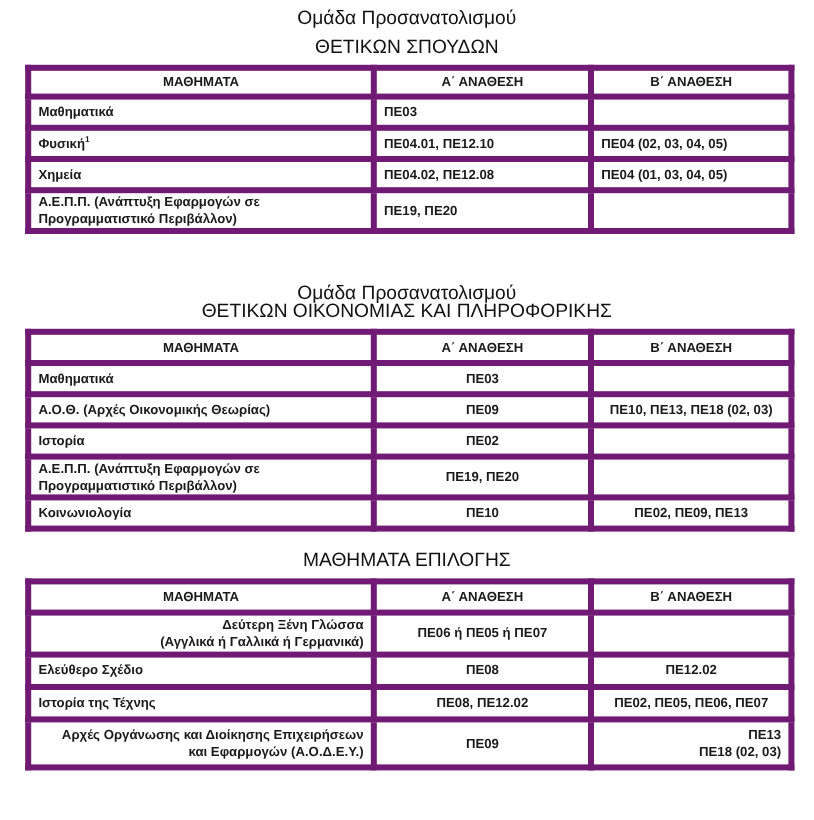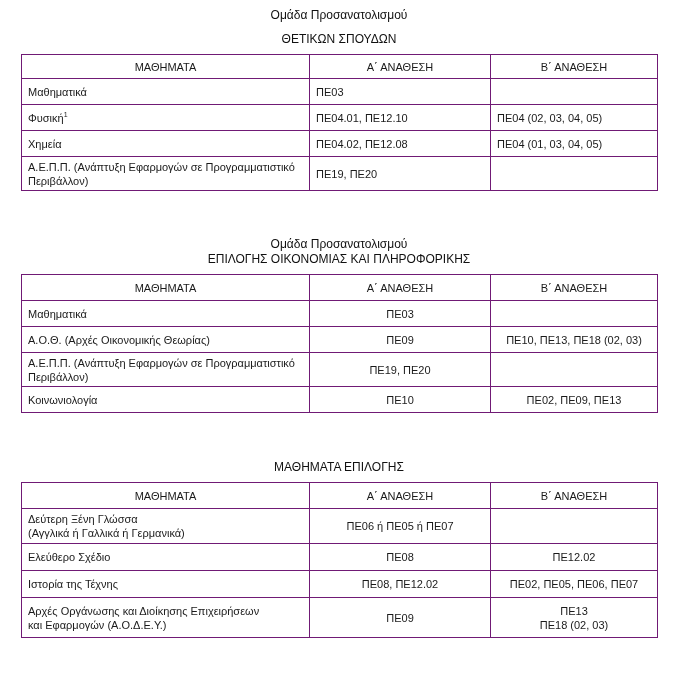--- a/index.html
+++ b/index.html
@@ -3,38 +3,38 @@
 <meta charset="utf-8">
 <style>
   html, body { margin: 0; padding: 0; background: #ffffff; }
   body {
     width: 678px; height: 683px; position: relative; overflow: hidden;
     font-family: "Liberation Sans", "DejaVu Sans", sans-serif;
     color: #1a1a1a; font-size: 11px;
   }
   .title {
     position: absolute; left: 0; width: 678px; text-align: center;
-    font-size: 12px; line-height: 15px; color: #111;
+    font-size: 16px; line-height: 15px; color: #111;
   }
   table.grid {
     position: absolute; left: 21px; width: 636px;
     border-collapse: collapse; table-layout: fixed;
   }
   table.grid td, table.grid th {
-    border: 1px solid #701a75; padding: 0 6px; font-weight: normal;
+    border: 5px solid #701a75; padding: 0 6px; font-weight: bold;
     font-size: 11px; line-height: 14px; vertical-align: middle; color: #1a1a1a;
   }
   table.grid th { text-align: center; }
   col.c1 { width: 288px; }
   col.c2 { width: 181px; }
   col.c3 { width: 167px; }
   .left td.a, .left td.b { text-align: left; }
   .center td.a, .center td.b { text-align: center; }
   sup { font-size: 7px; line-height: 0; }
-  .cellline { display: block; }
+  .cellline { display: block; text-align: right; }
 </style>
 </head>
 <body>
 
 <div class="title" style="top:8px;">Ομάδα Προσανατολισμού</div>
 <div class="title" style="top:32px;">ΘΕΤΙΚΩΝ ΣΠΟΥΔΩΝ</div>
 
 <table class="grid left" style="top:54px;">
   <colgroup>
       <col class="c1">
@@ -64,21 +64,21 @@
   </tr>
   <tr style="height:34px;">
     <td>Α.Ε.Π.Π. (Ανάπτυξη Εφαρμογών σε Προγραμματιστικό Περιβάλλον)</td>
     <td class="a">ΠΕ19, ΠΕ20</td>
     <td class="b"></td>
   </tr>
 </tbody>
   </table>
 
 <div class="title" style="top:237px;">Ομάδα Προσανατολισμού</div>
-<div class="title" style="top:252px;">ΕΠΙΛΟΓΗΣ ΟΙΚΟΝΟΜΙΑΣ ΚΑΙ ΠΛΗΡΟΦΟΡΙΚΗΣ</div>
+<div class="title" style="top:252px;">ΘΕΤΙΚΩΝ ΟΙΚΟΝΟΜΙΑΣ ΚΑΙ ΠΛΗΡΟΦΟΡΙΚΗΣ</div>
 
 <table class="grid center" style="top:274px;">
   <colgroup>
       <col class="c1">
       <col class="c2">
       <col class="c3">
     </colgroup>
   <tbody>
       <tr style="height:26px;">
     <th>ΜΑΘΗΜΑΤΑ</th>
@@ -87,20 +87,25 @@
   </tr>
   <tr style="height:26px;">
     <td>Μαθηματικά</td>
     <td class="a">ΠΕ03</td>
     <td class="b"></td>
   </tr>
   <tr style="height:26px;">
     <td>Α.Ο.Θ. (Αρχές Οικονομικής Θεωρίας)</td>
     <td class="a">ΠΕ09</td>
     <td class="b">ΠΕ10, ΠΕ13, ΠΕ18 (02, 03)</td>
+  </tr>
+  <tr style="height:26px;">
+    <td>Ιστορία</td>
+    <td class="a">ΠΕ02</td>
+    <td class="b"></td>
   </tr>
   <tr style="height:34px;">
     <td>Α.Ε.Π.Π. (Ανάπτυξη Εφαρμογών σε Προγραμματιστικό Περιβάλλον)</td>
     <td class="a">ΠΕ19, ΠΕ20</td>
     <td class="b"></td>
   </tr>
   <tr style="height:26px;">
     <td>Κοινωνιολογία</td>
     <td class="a">ΠΕ10</td>
     <td class="b">ΠΕ02, ΠΕ09, ΠΕ13</td>

